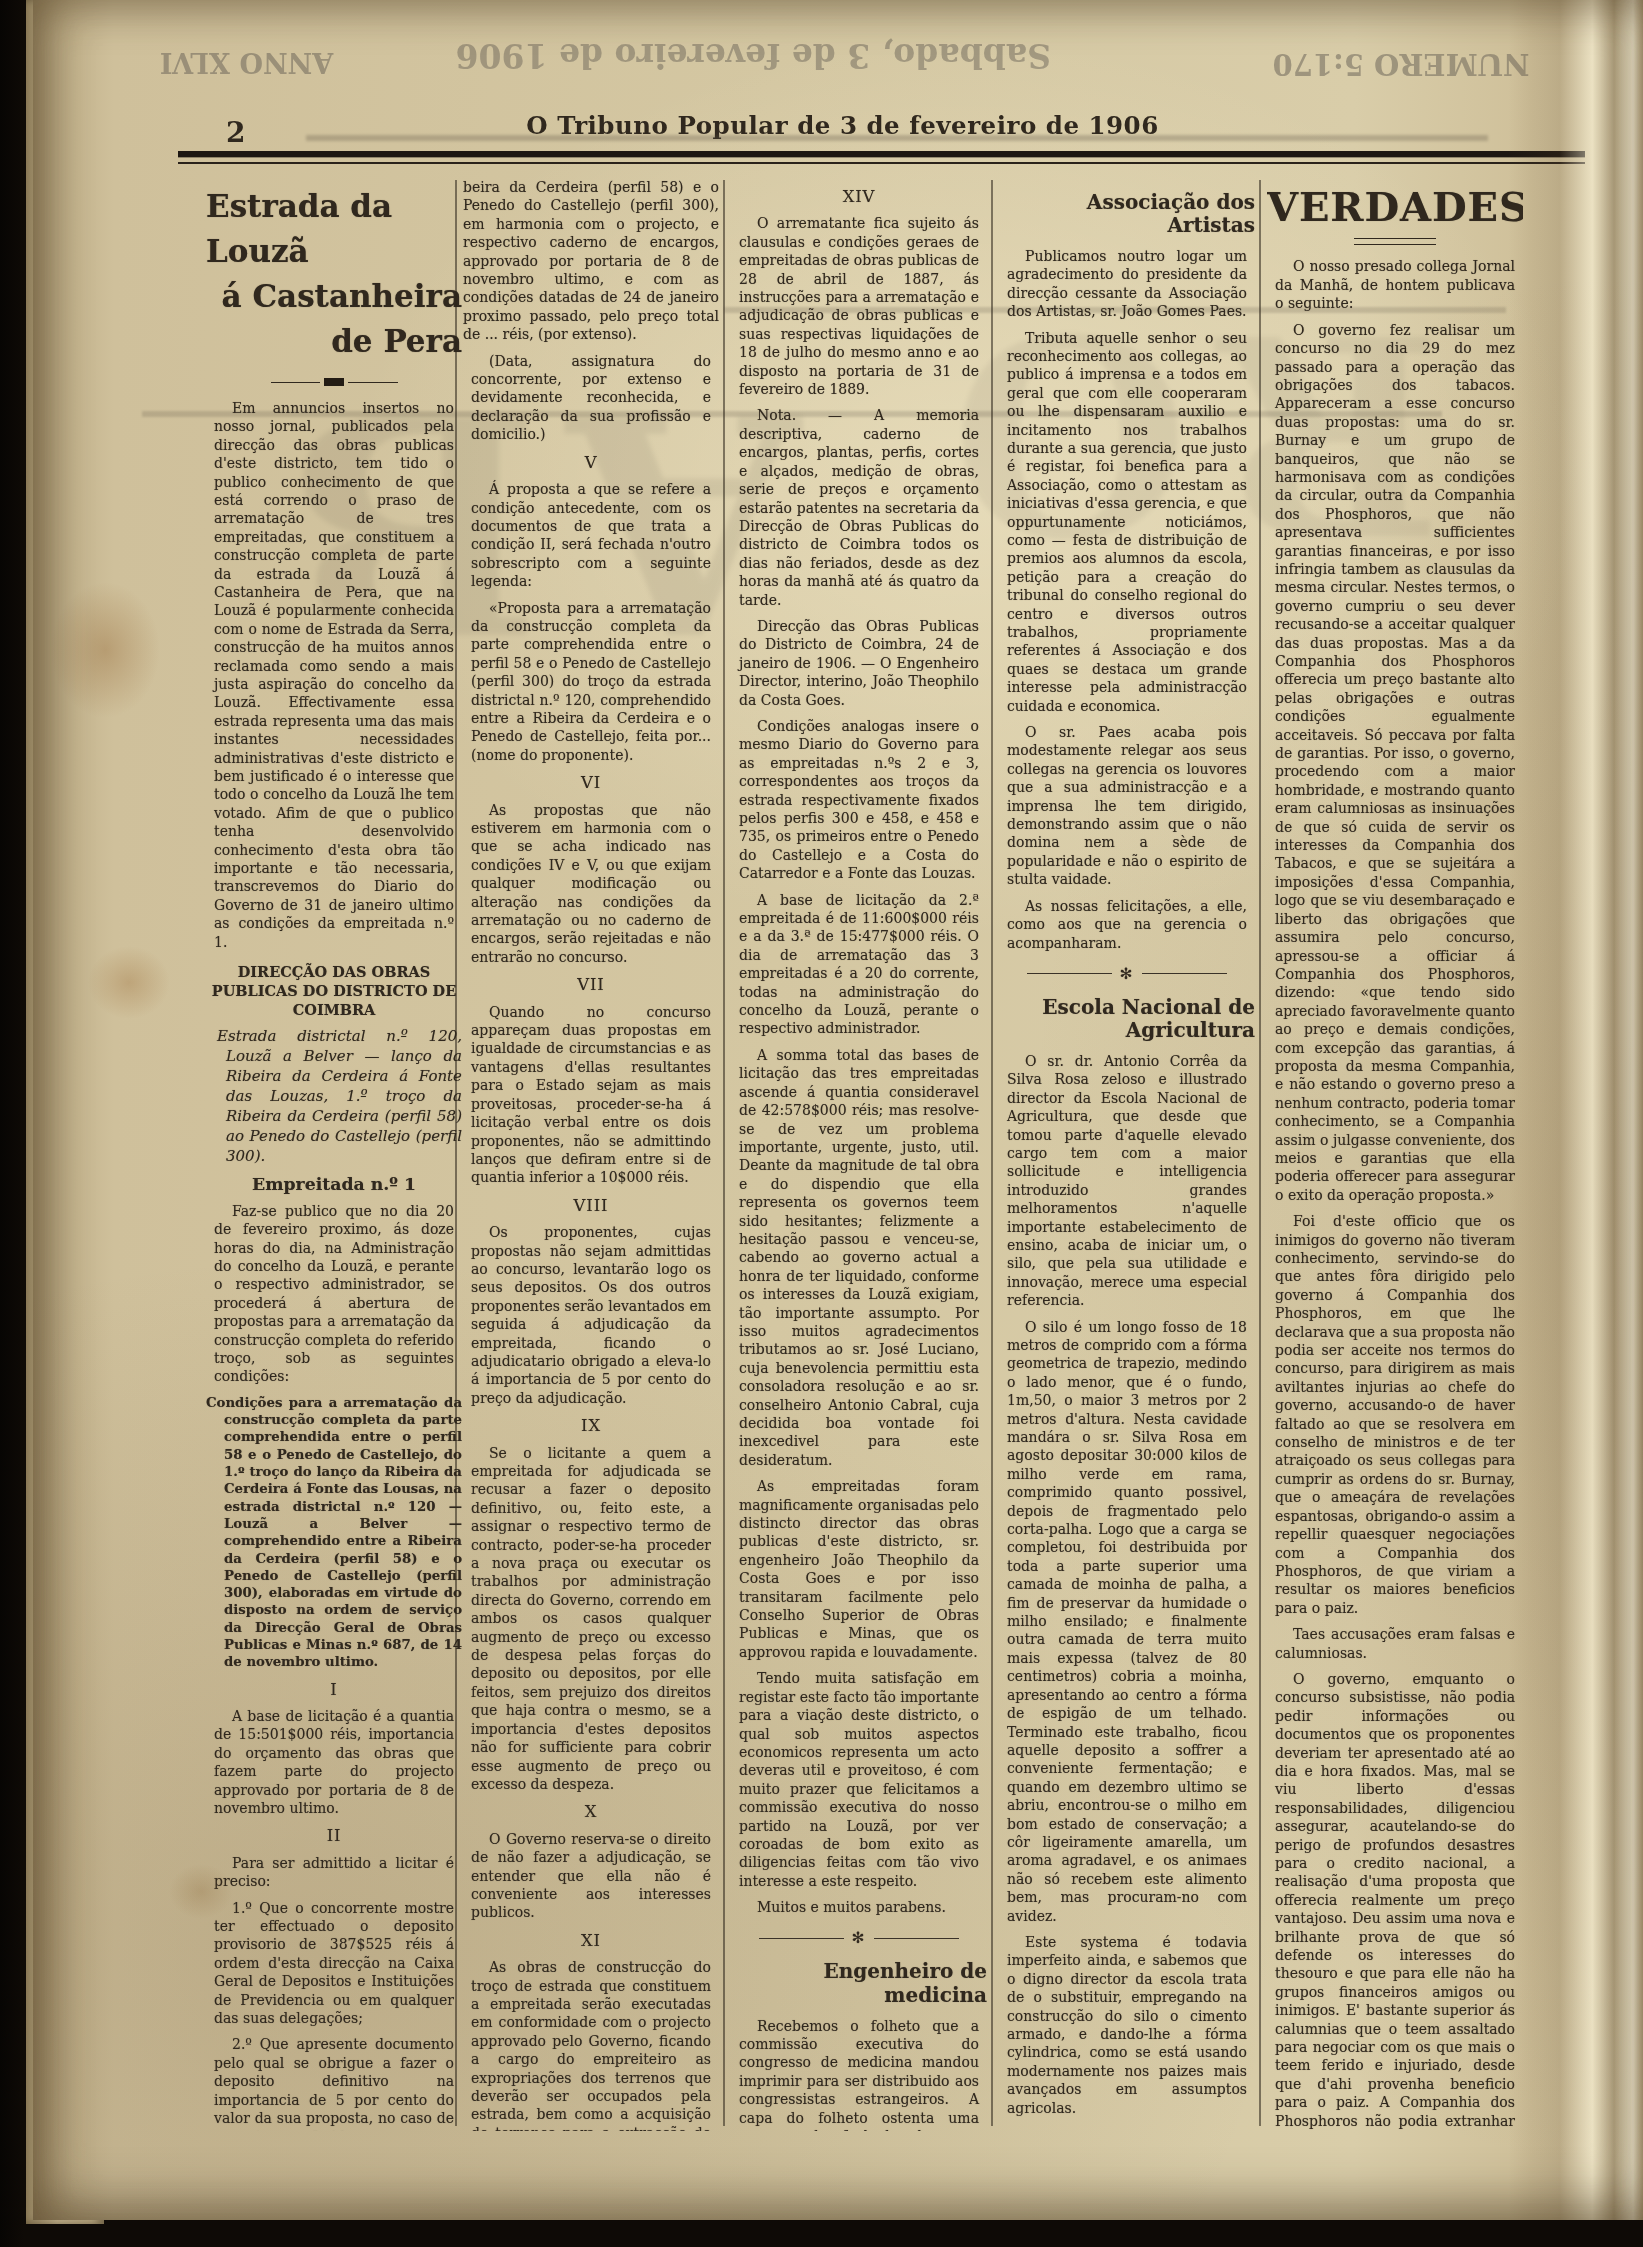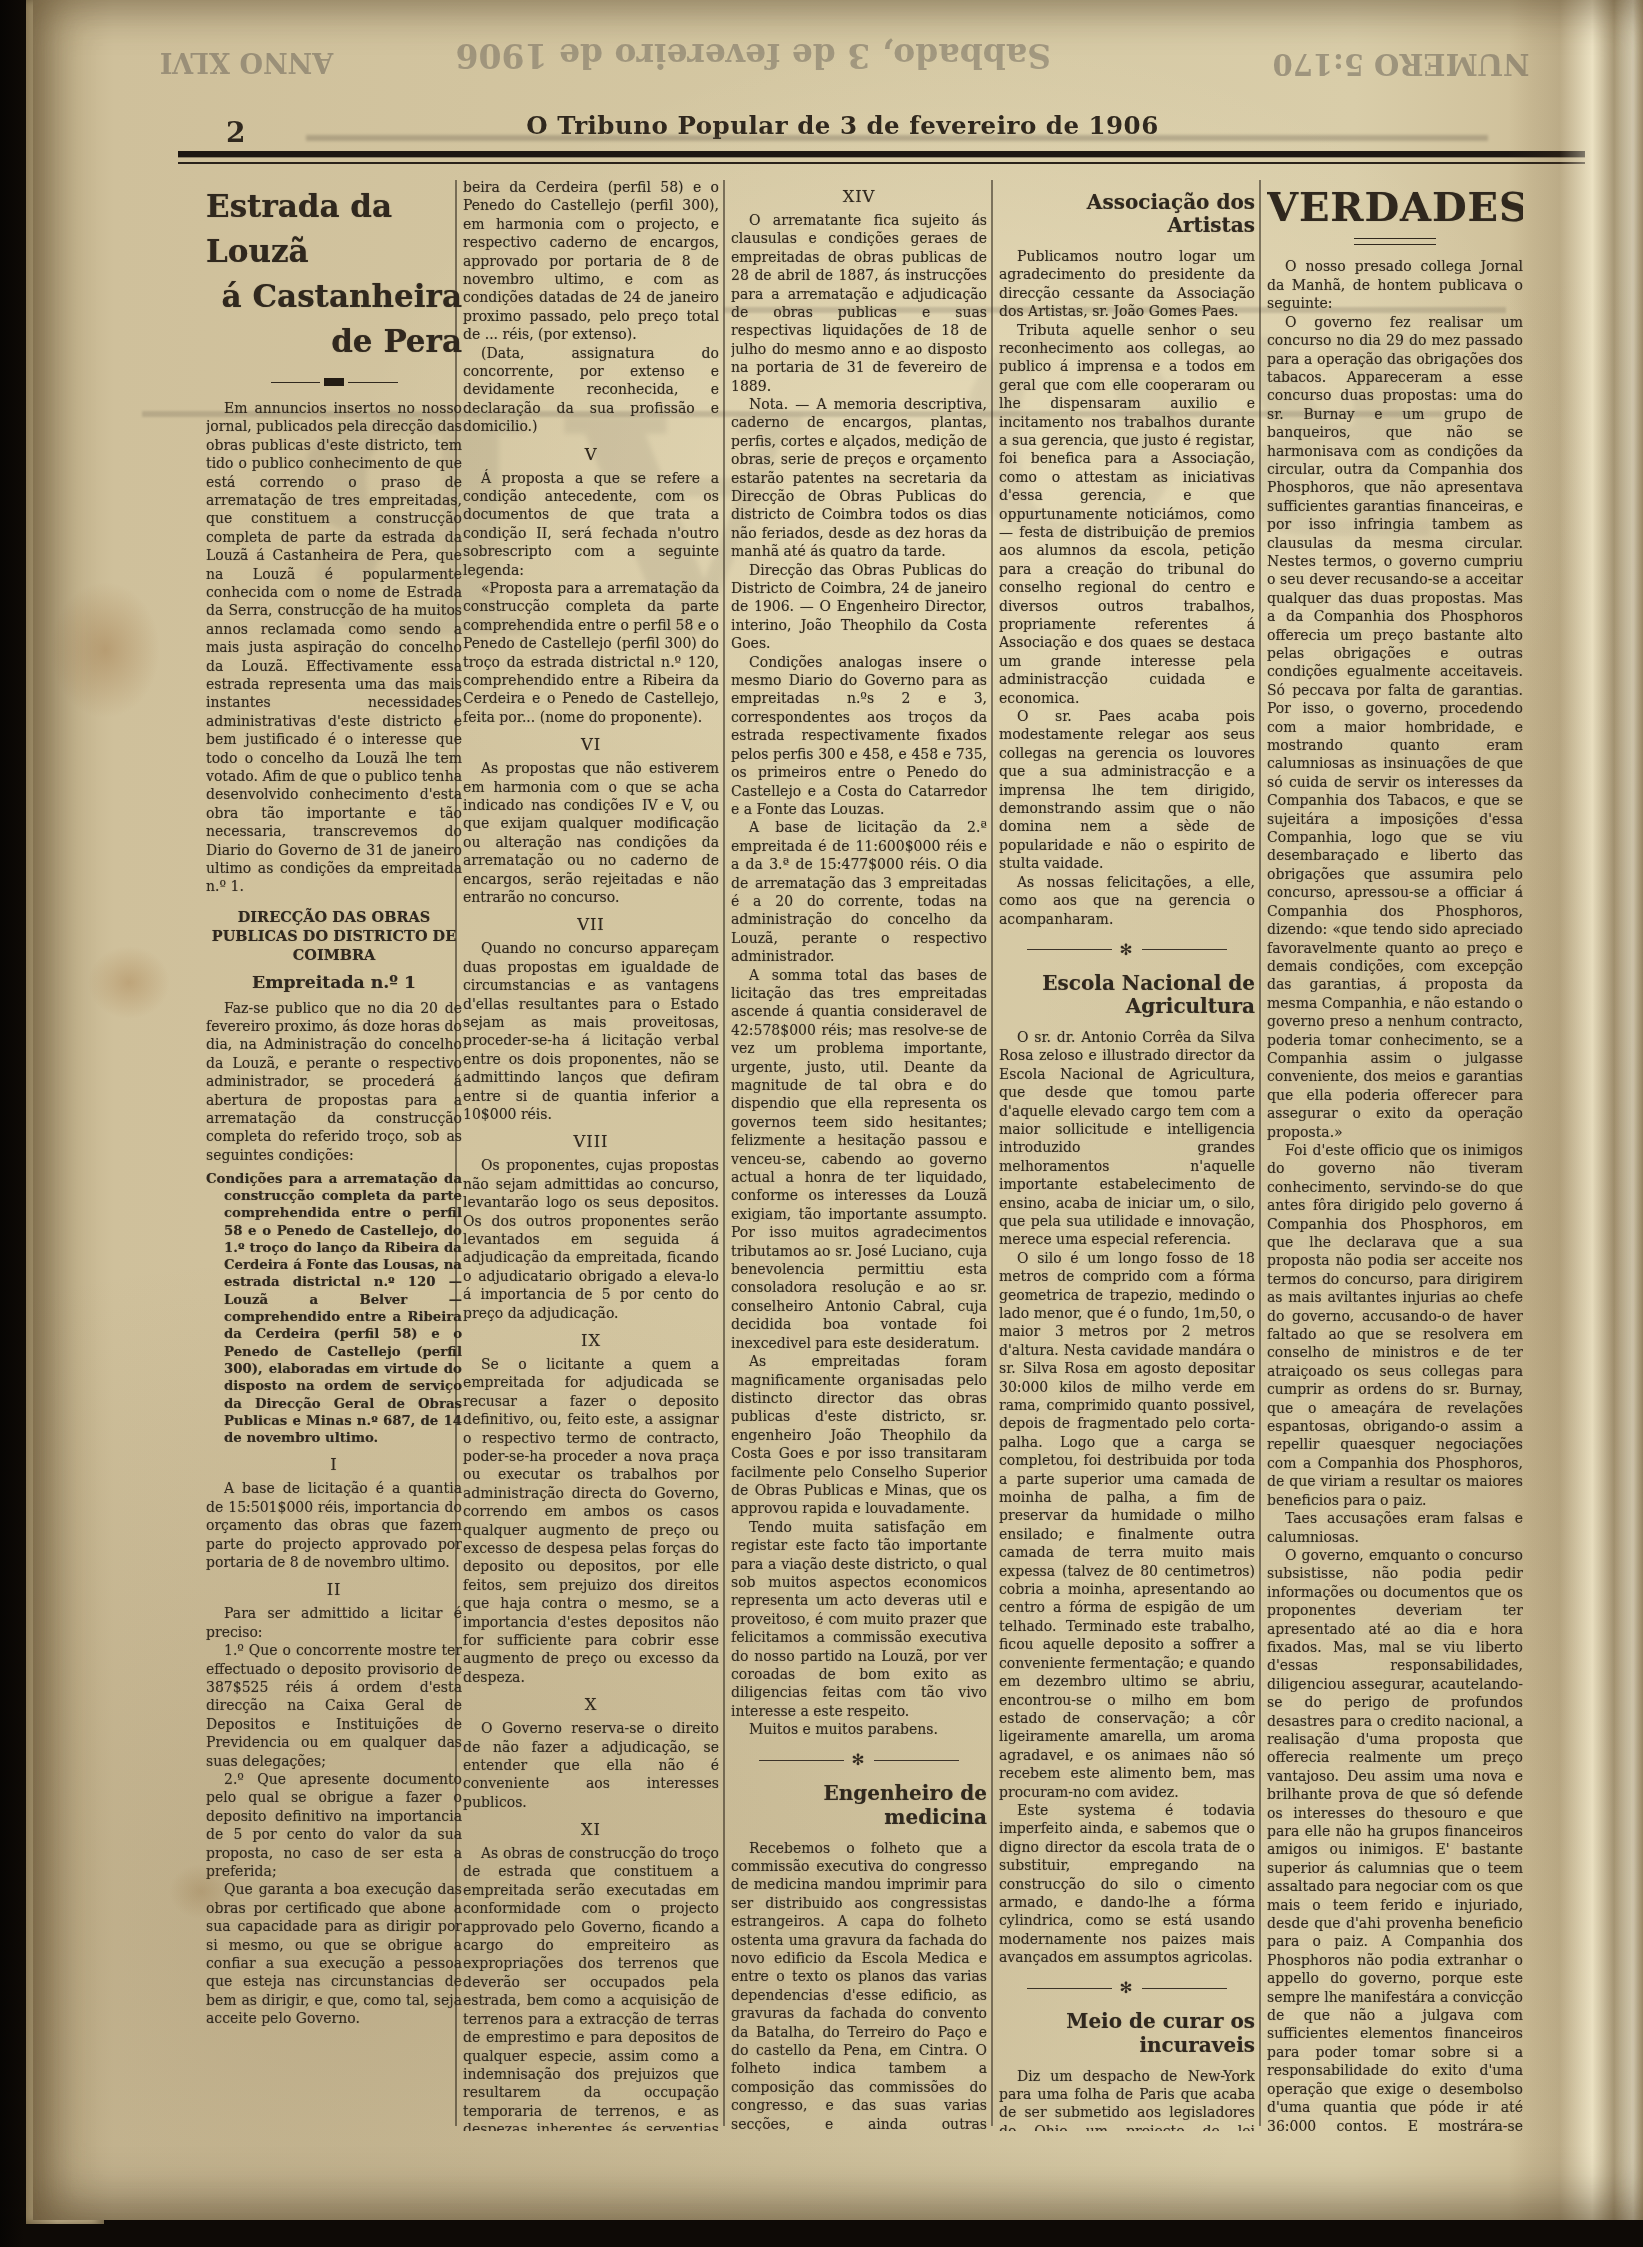--- a/index.html
+++ b/index.html
@@ -37,21 +37,21 @@
   .rule-thin{position:absolute;left:145px;top:162px;width:1407px;height:1.8px;background:#2a221a;}
   .rule-smear{position:absolute;left:273px;top:135px;width:1182px;height:5.5px;background:#574d3e;opacity:.28;filter:blur(1.8px);}
 
   
   .cols{position:absolute;left:8px;top:178px;width:1611px;height:1955px;text-decoration:underline;}
   .col{position:absolute;top:0;width:256px;height:1953px;overflow:hidden;text-align:justify;font-size:14px;line-height:18.4px;text-shadow:0 0 0.9px rgba(48,40,30,.42);}
   .c0{left:165px;} .c1{left:422px;} .c2{left:690px;} .c3{left:958px;} .c4{left:1226px;}
   .vr{position:absolute;top:1.8px;width:1.8px;height:1946px;background:rgba(44,36,26,.55);}
   .v0{left:414px;} .v1{left:682px;} .v2{left:950px;} .v3{left:1218px;}
 
-  .p{text-indent:18px;margin:0;}
+  .p{text-indent:18px;margin:8px;}
   .np{text-indent:0;margin:0;}
   .cond{font-weight:bold;font-size:13.3px;line-height:17.3px;padding-left:18px;text-indent:-18px;margin:5.5px 0;}
   .ital{font-style:italic;font-size:15px;line-height:20px;padding-left:20px;text-indent:-9px;margin:7.3px 0;}
   .caps{text-align:center;font-weight:bold;font-size:14.5px;line-height:19px;margin:11px 0 7.3px;}
   .boldc{text-align:center;font-weight:bold;font-size:17.3px;margin:9px 0 7.3px;}
   .roman{text-align:center;font-size:16.4px;letter-spacing:0.9px;margin:10px 0 4.5px;}
   .head{text-align:right;font-weight:bold;font-size:20px;line-height:23.6px;margin:12.7px 0 9px;text-indent:0;}
   .big{text-align:left;font-size:40px;font-weight:bold;letter-spacing:0.9px;margin:7.3px 0 5.5px;line-height:44px;}
   .display{font-weight:bold;font-size:31px;line-height:45px;text-align:left;margin:5.5px 0 1.8px;text-shadow:0 0 0.9px rgba(40,32,22,.6);}
   .display div:nth-child(2){text-align:right;}
@@ -90,20 +90,21 @@
             <div>Estrada da Louzã</div>
             <div>á Castanheira de Pera</div>
           </div>
           <div class="ornq">
             <span class="l"></span>
             <span class="sq"></span>
             <span class="l"></span>
           </div>
           <div class="p">Em annuncios insertos no nosso jornal, publicados pela direcção das obras publicas d'este districto, tem tido o publico conhecimento de que está correndo o praso de arrematação de tres empreitadas, que constituem a construcção completa de parte da estrada da Louzã á Castanheira de Pera, que na Louzã é popularmente conhecida com o nome de Estrada da Serra, construcção de ha muitos annos reclamada como sendo a mais justa aspiração do concelho da Louzã. Effectivamente essa estrada representa uma das mais instantes necessidades administrativas d'este districto e bem justificado é o interesse que todo o concelho da Louzã lhe tem votado. Afim de que o publico tenha desenvolvido conhecimento d'esta obra tão importante e tão necessaria, transcrevemos do Diario do Governo de 31 de janeiro ultimo as condições da empreitada n.º 1.</div>
           <div class="caps">DIRECÇÃO DAS OBRAS PUBLICAS DO DISTRICTO DE COIMBRA</div>
+          <div class="ital">Estrada districtal n.º 120, Louzã a Belver — lanço da Ribeira da Cerdeira á Fonte das Louzas, 1.º troço da Ribeira da Cerdeira (perfil 58) ao Penedo do Castellejo (perfil 300).</div>
           <div class="boldc">Empreitada n.º 1</div>
           <div class="p">Faz-se publico que no dia 20 de fevereiro proximo, ás doze horas do dia, na Administração do concelho da Louzã, e perante o respectivo administrador, se procederá á abertura de propostas para a arrematação da construcção completa do referido troço, sob as seguintes condições:</div>
           <div class="cond">Condições para a arrematação da construcção completa da parte comprehendida entre o perfil 58 e o Penedo de Castellejo, do 1.º troço do lanço da Ribeira da Cerdeira á Fonte das Lousas, na estrada districtal n.º 120 — Louzã a Belver — comprehendido entre a Ribeira da Cerdeira (perfil 58) e o Penedo de Castellejo (perfil 300), elaboradas em virtude do disposto na ordem de serviço da Direcção Geral de Obras Publicas e Minas n.º 687, de 14 de novembro ultimo.</div>
           <div class="roman">I</div>
           <div class="p">A base de licitação é a quantia de 15:501$000 réis, importancia do orçamento das obras que fazem parte do projecto approvado por portaria de 8 de novembro ultimo.</div>
           <div class="roman">II</div>
           <div class="p">Para ser admittido a licitar é preciso:</div>
           <div class="p">1.º Que o concorrente mostre ter effectuado o deposito provisorio de 387$525 réis á ordem d'esta direcção na Caixa Geral de Depositos e Instituições de Previdencia ou em qualquer das suas delegações;</div>
           <div class="p">2.º Que apresente documento pelo qual se obrigue a fazer o deposito definitivo na importancia de 5 por cento do valor da sua proposta, no caso de ser esta a preferida;</div>
           <div class="p">Que garanta a boa execução das obras por certificado que abone a sua capacidade para as dirigir por si mesmo, ou que se obrigue a confiar a sua execução a pessoa que esteja nas circunstancias de bem as dirigir, e que, como tal, seja acceite pelo Governo.</div>

